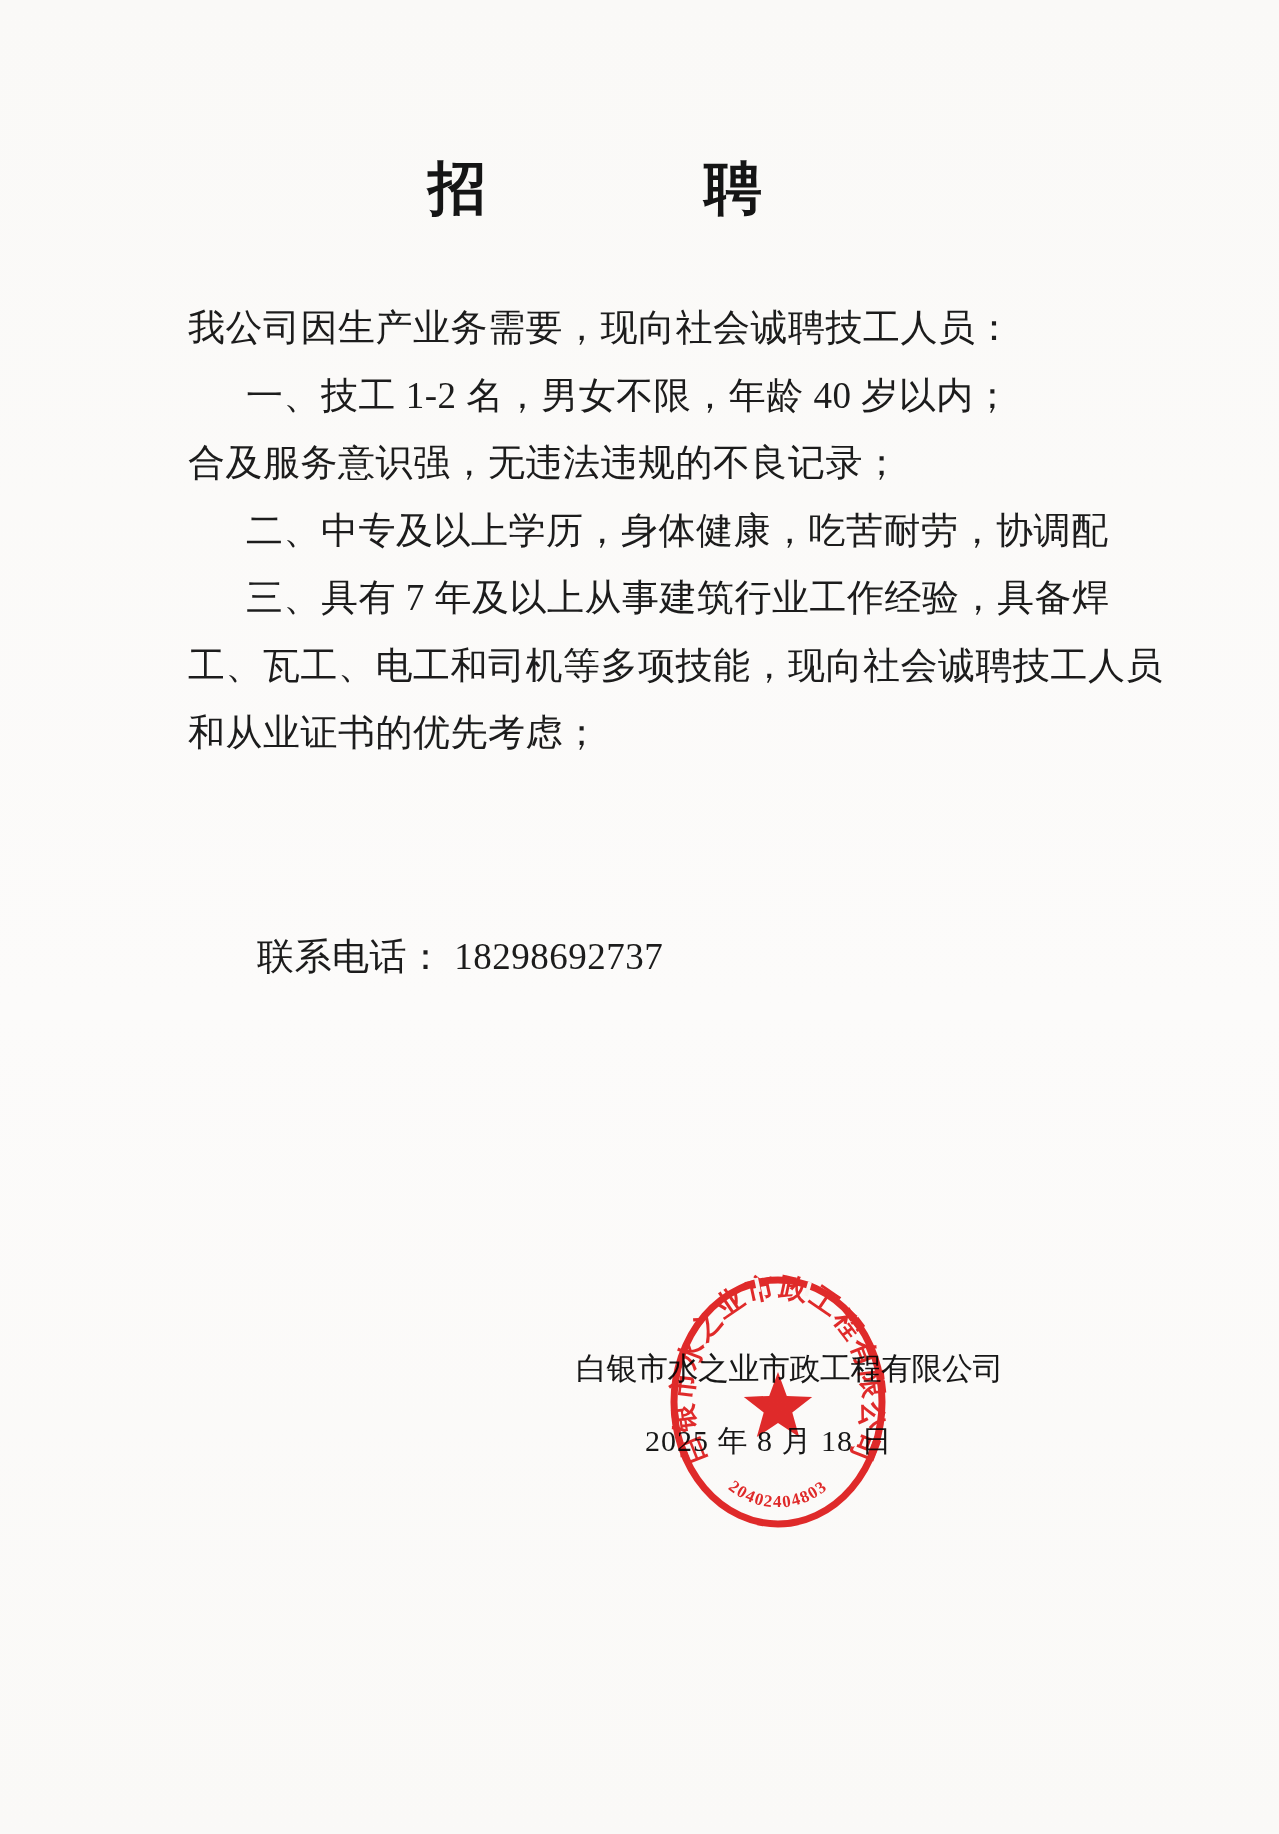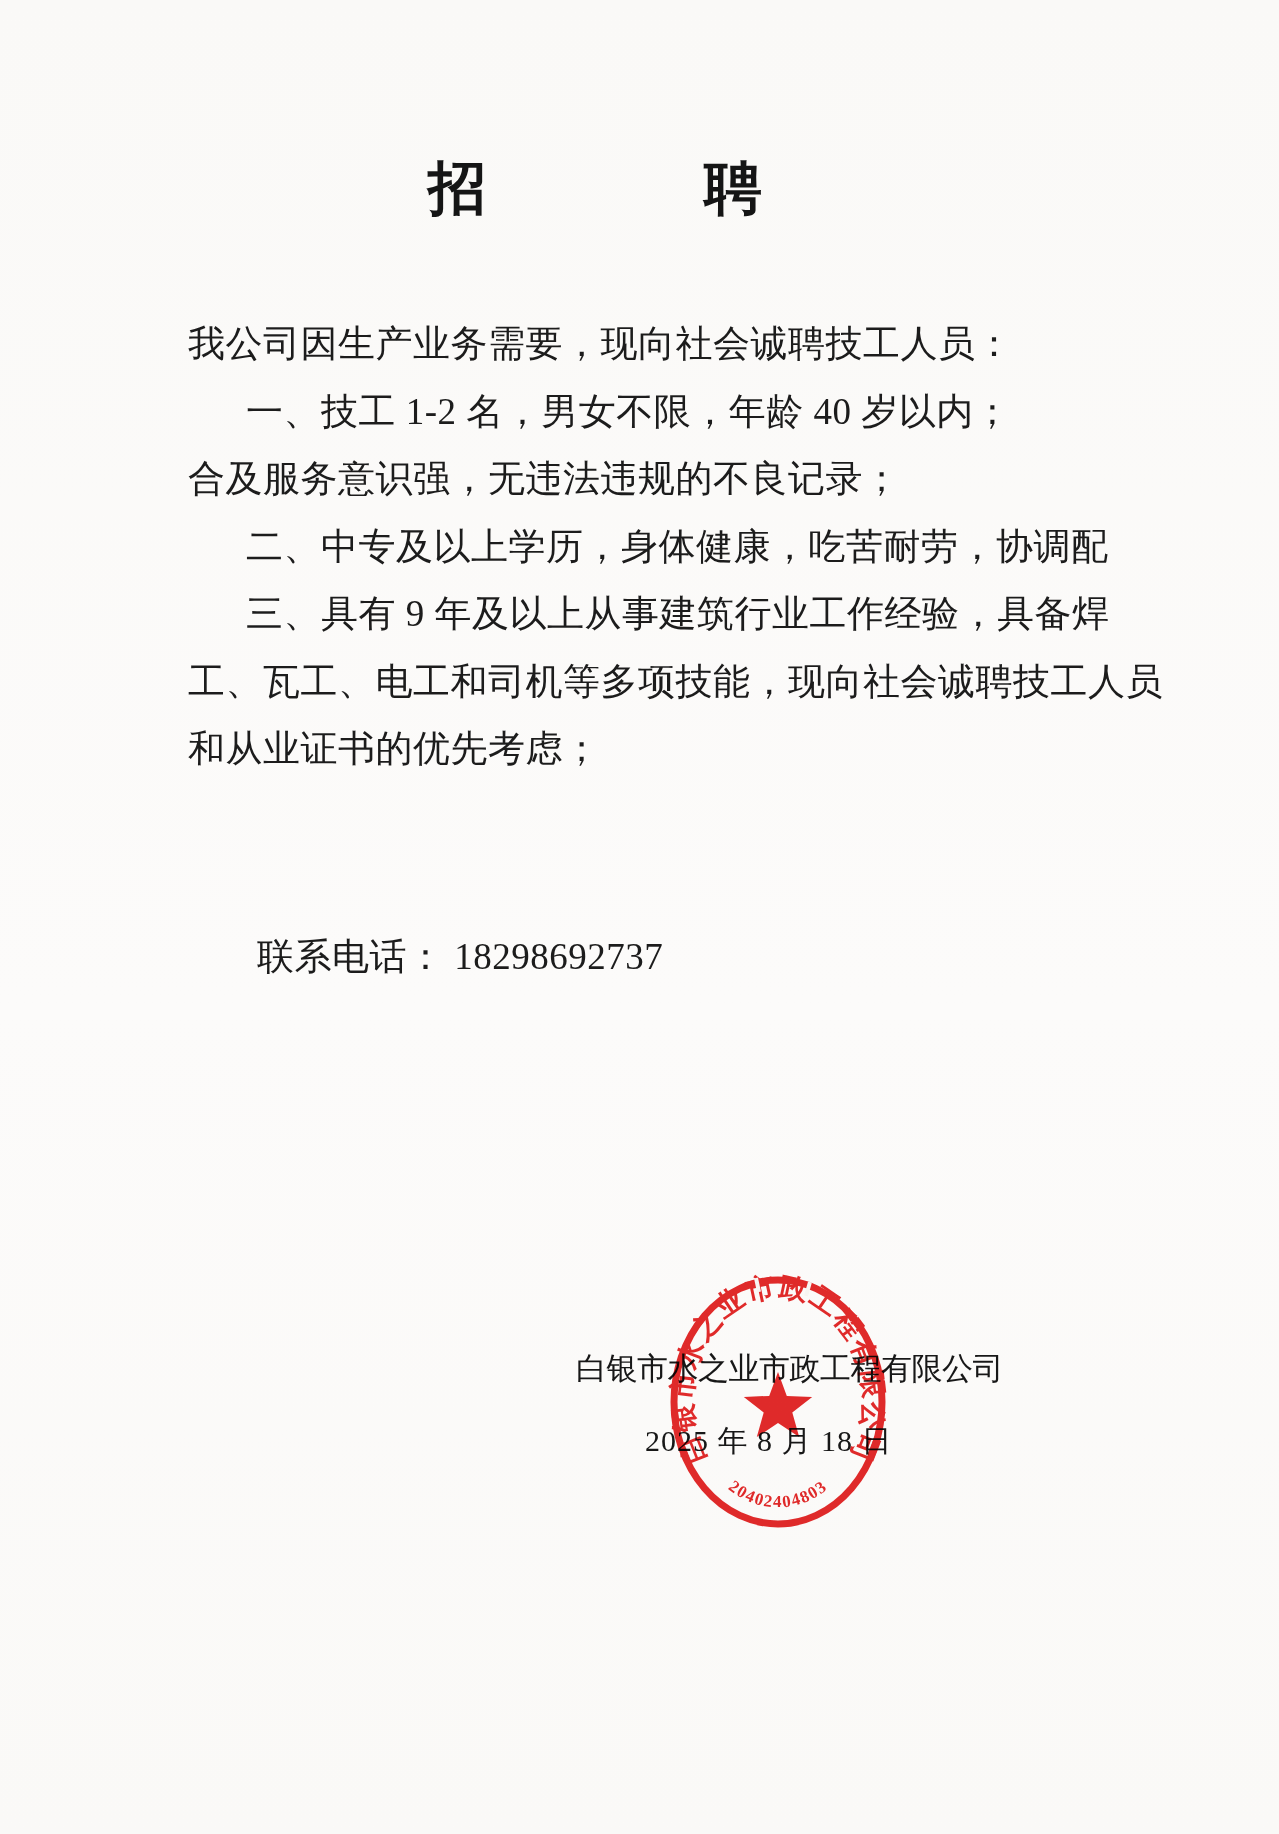--- a/index.html
+++ b/index.html
@@ -10,21 +10,21 @@
     font-family:"Liberation Serif","DejaVu Serif",serif;
     color:#1b1b1b;
     overflow:hidden;
   }
   .doc-title{
     position:absolute;top:150px;left:428px;
     font-size:58px;font-weight:700;letter-spacing:0;
     display:flex;gap:218px;color:#151515;
   }
   .body-block{
-    position:absolute;left:188px;top:310px;width:910px;
+    position:absolute;left:188px;top:294px;width:910px;
     font-size:37px;line-height:67.5px;letter-spacing:0.5px;
     color:#1c1c1c;
   }
   .line{white-space:nowrap;}
   .line.indent{padding-left:58px;}
   .contact-block{
     position:absolute;left:257px;top:923px;
     font-size:37px;line-height:67.5px;letter-spacing:0.5px;
     color:#1c1c1c;
   }
@@ -52,21 +52,21 @@
   <div class="doc-title">
     <span>招</span>
     <span>聘</span>
   </div>
 
   <div class="body-block">
     <div class="line">我公司因生产业务需要，现向社会诚聘技工人员：</div>
     <div class="line indent">一、技工 1-2 名，男女不限，年龄 40 岁以内；</div>
     <div class="line">合及服务意识强，无违法违规的不良记录；</div>
     <div class="line indent">二、中专及以上学历，身体健康，吃苦耐劳，协调配</div>
-    <div class="line indent">三、具有 9 年及以上从事建筑行业工作经验，具备焊</div>
+    <div class="line indent">三、具有 7 年及以上从事建筑行业工作经验，具备焊</div>
     <div class="line">工、瓦工、电工和司机等多项技能，现向社会诚聘技工人员</div>
     <div class="line">和从业证书的优先考虑；</div>
   </div>
 
   <div class="contact-block">
     <div class="line">联系电话： 18298692737</div>
   </div>
 
   <div class="company-line">白银市水之业市政工程有限公司</div>
   <div class="date-line">2025 年 8 月 18 日</div>

